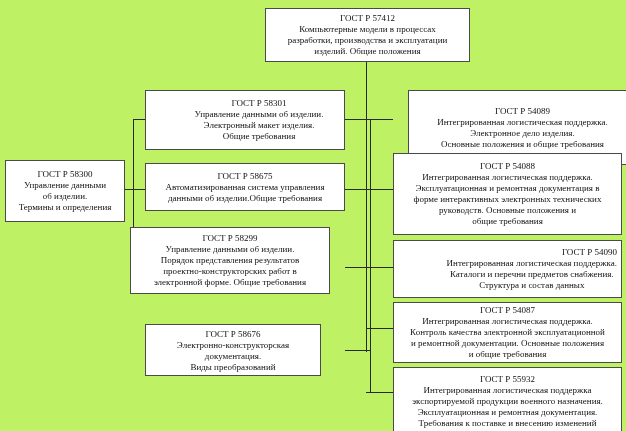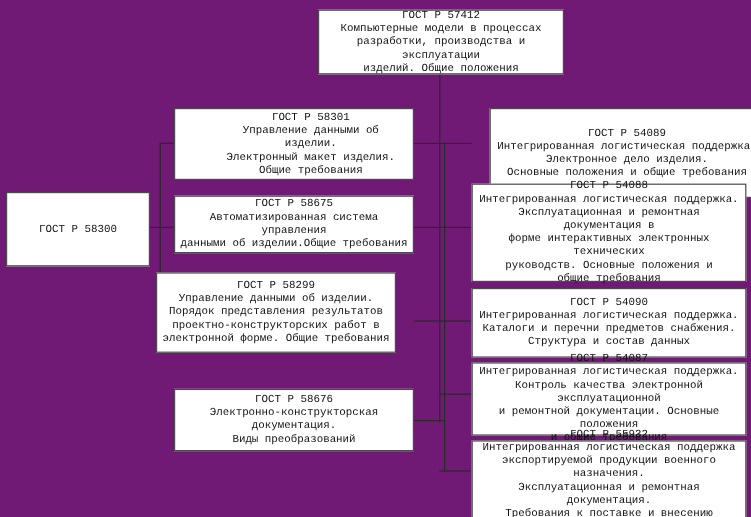--- a/index.html
+++ b/index.html
@@ -1,38 +1,38 @@
 <!DOCTYPE html>
 <html><head>
 <meta charset="utf-8">
 <style>
   html,body{margin:0;padding:0;background:#fff;}
   #canvas{
-    position:relative;width:626px;height:431px;background:#701a75;
-    font-family:Liberation Mono, monospace;
+    position:relative;width:626px;height:431px;background:#bef264;
+    font-family:Liberation Serif, serif;
     color:#111;overflow:hidden;
   }
   .node{
     position:absolute;box-sizing:border-box;border:1px solid #4a4a4a;
     background:#fff;display:flex;flex-direction:column;justify-content:center;
     align-items:center;text-align:center;padding:2px 4px;
   }
   .node .code{font-size:9px;line-height:11px;white-space:pre-line;}
   .node .title{font-size:9px;line-height:11px;white-space:pre-line;}
   .line{position:absolute;background:#2a2a2a;}
   
   #b-top  {left:265px;top:8px;  width:205px;height:54px;}
   #b-left {left:5px;  top:160px;width:120px;height:62px;}
   #b-m1   {left:145px;top:90px; width:200px;height:60px;padding-left:32px;}
   #b-m2   {left:145px;top:163px;width:200px;height:48px;}
   #b-m3   {left:130px;top:227px;width:200px;height:67px;}
-  #b-m4   {left:145px;top:324px;width:200px;height:52px;}
+  #b-m4   {left:145px;top:324px;width:176px;height:52px;justify-content:flex-end;}
   #b-r1   {left:408px;top:90px; width:229px;height:75px;}
   #b-r2   {left:393px;top:153px;width:229px;height:82px;}
-  #b-r3   {left:393px;top:240px;width:229px;height:58px;}
+  #b-r3   {left:393px;top:240px;width:229px;height:58px;align-items:flex-end;}
   #b-r4   {left:393px;top:302px;width:229px;height:61px;}
   #b-r5   {left:393px;top:367px;width:229px;height:68px;}
   
   #ln-trunk-a {left:366px;top:62px; width:1px; height:290px;}
   #ln-trunk-b {left:370px;top:119px;width:1px; height:274px;}
   #ln-row1    {left:345px;top:119px;width:48px;height:1px;}
   #ln-row2    {left:345px;top:189px;width:48px;height:1px;}
   #ln-row3    {left:345px;top:267px;width:48px;height:1px;}
   #ln-row4    {left:366px;top:328px;width:27px;height:1px;}
   #ln-row5    {left:345px;top:350px;width:26px;height:1px;}
@@ -62,20 +62,23 @@
 
   <div class="node" id="b-top">
     <div class="code">ГОСТ Р 57412</div>
     <div class="title">Компьютерные модели в процессах
 разработки, производства и эксплуатации
 изделий. Общие положения</div>
   </div>
 
   <div class="node" id="b-left">
     <div class="code">ГОСТ Р 58300</div>
+    <div class="title">Управление данными
+об изделии.
+Термины и определения</div>
   </div>
 
   <div class="node" id="b-m1">
     <div class="code">ГОСТ Р 58301</div>
     <div class="title">Управление данными об изделии.
 Электронный макет изделия.
 Общие требования</div>
   </div>
 
   <div class="node" id="b-m2">

